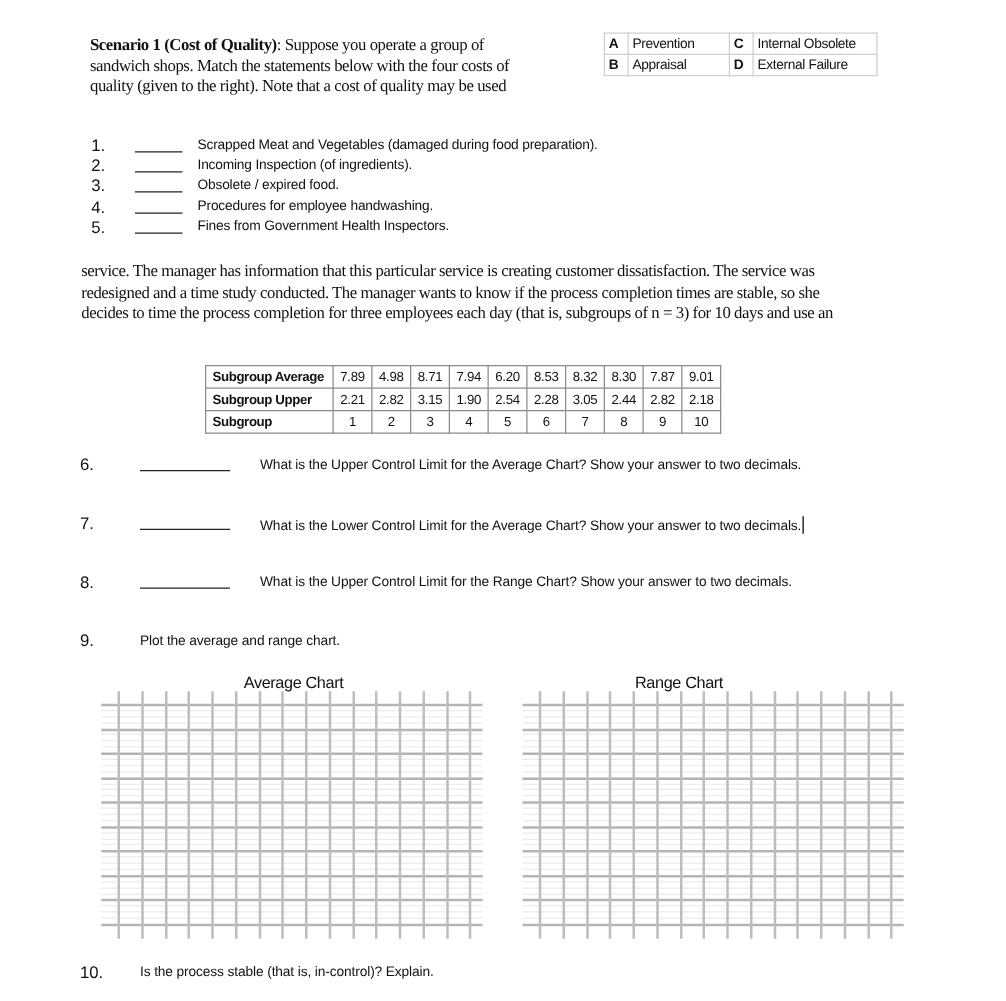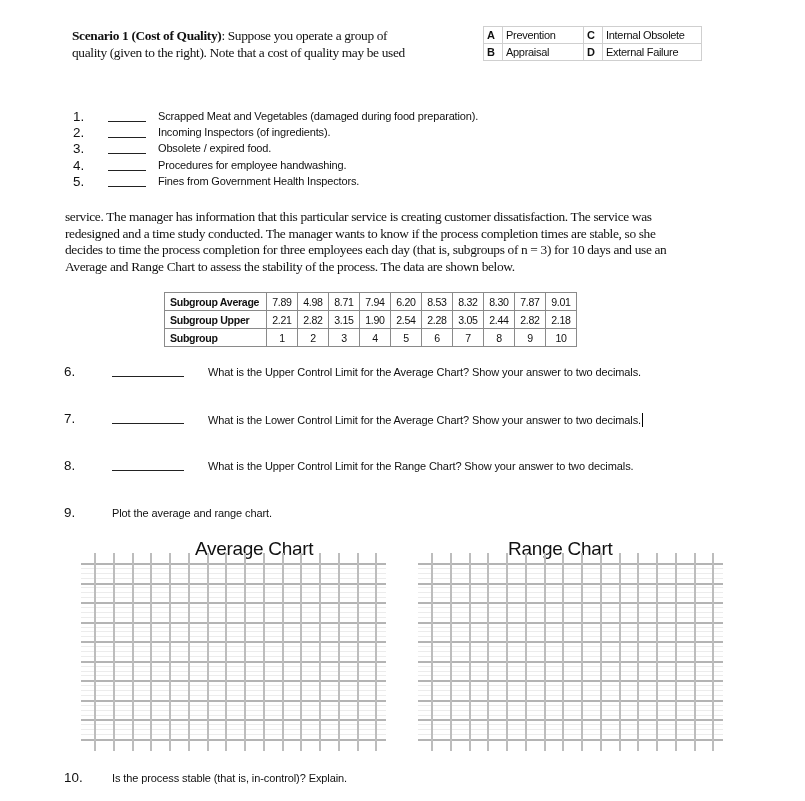--- a/index.html
+++ b/index.html
@@ -28,31 +28,32 @@
   .data td.hdr { text-align: left; font-weight: bold; width: 96px; padding-left: 5px; letter-spacing: -0.3px; }
   .data { border: 1.5px solid #6a6a6a; }
 
   
   .q { position: absolute; left: 64px; height: 16px; }
   .q .num { position: absolute; left: 0; top: 0; font-size: 13.4px; }
   .q .blank { position: absolute; left: 48px; top: 12px; width: 72px; border-bottom: 1px solid #222; }
   .q .txt { position: absolute; left: 144px; top: 2px; font-size: 11px; white-space: nowrap; letter-spacing: -0.1px; }
   .cursor { display: inline-block; width: 1px; height: 14px; background: #000; vertical-align: -3px; margin-left: 1px; }
 
-  .chart-title { position: absolute; font-size: 19px; letter-spacing: -0.3px; }
+  .chart-title { position: absolute; font-size: 13px; letter-spacing: -0.3px; }
   .grid { position: absolute; }
   .hline { position: absolute; height: 2px; background: #b4b4b4; }
   .vline { position: absolute; width: 2px; background: #bdbdbd; }
   .hminor { position: absolute; height: 1px; background: #ececec; }
 </style>
 </head>
 <body>
 
 <div class="abs body-text" style="left:72px; top:28px; width:400px;">
   <div><b>Scenario 1 (Cost of Quality)</b><span>:  Suppose you operate a group of</span></div>
+  <div>sandwich shops.  Match the statements below with the four costs of</div>
   <div>quality (given to the right).  Note that a cost of quality may be used</div>
 </div>
 
 <table class="legend">
   <tbody>
       <tr>
     <td class="key">A</td>
     <td class="v1">Prevention</td>
     <td class="key">C</td>
     <td class="v2">Internal Obsolete</td>
@@ -68,21 +69,21 @@
 
 <div>
   <div class="item" style="top:109px;">
     <span class="num">1.</span>
     <span class="blank"></span>
     <span class="txt">Scrapped Meat and Vegetables (damaged during food preparation).</span>
   </div>
   <div class="item" style="top:125px;">
     <span class="num">2.</span>
     <span class="blank"></span>
-    <span class="txt">Incoming Inspectors (of ingredients).</span>
+    <span class="txt">Incoming Inspection (of ingredients).</span>
   </div>
   <div class="item" style="top:141px;">
     <span class="num">3.</span>
     <span class="blank"></span>
     <span class="txt">Obsolete / expired food.</span>
   </div>
   <div class="item" style="top:158px;">
     <span class="num">4.</span>
     <span class="blank"></span>
     <span class="txt">Procedures for employee handwashing.</span>
@@ -91,21 +92,20 @@
     <span class="num">5.</span>
     <span class="blank"></span>
     <span class="txt">Fines from Government Health Inspectors.</span>
   </div>
 </div>
 
 <div class="abs body-text" style="left:65px; top:209px; width:680px;">
   <div>service.  The manager has information that this particular service is creating customer dissatisfaction.  The service was</div>
   <div>redesigned and a time study conducted.  The manager wants to know if the process completion times are stable, so she</div>
   <div>decides to time the process completion for three employees each day (that is, subgroups of n = 3) for 10 days and use an</div>
-  <div>Average and Range Chart to assess the stability of the process.  The data are shown below.</div>
 </div>
 
 <table class="data">
   <tbody>
       <tr>
     <td class="hdr">Subgroup Average</td>
     <td>7.89</td>
     <td>4.98</td>
     <td>8.71</td>
     <td>7.94</td>

